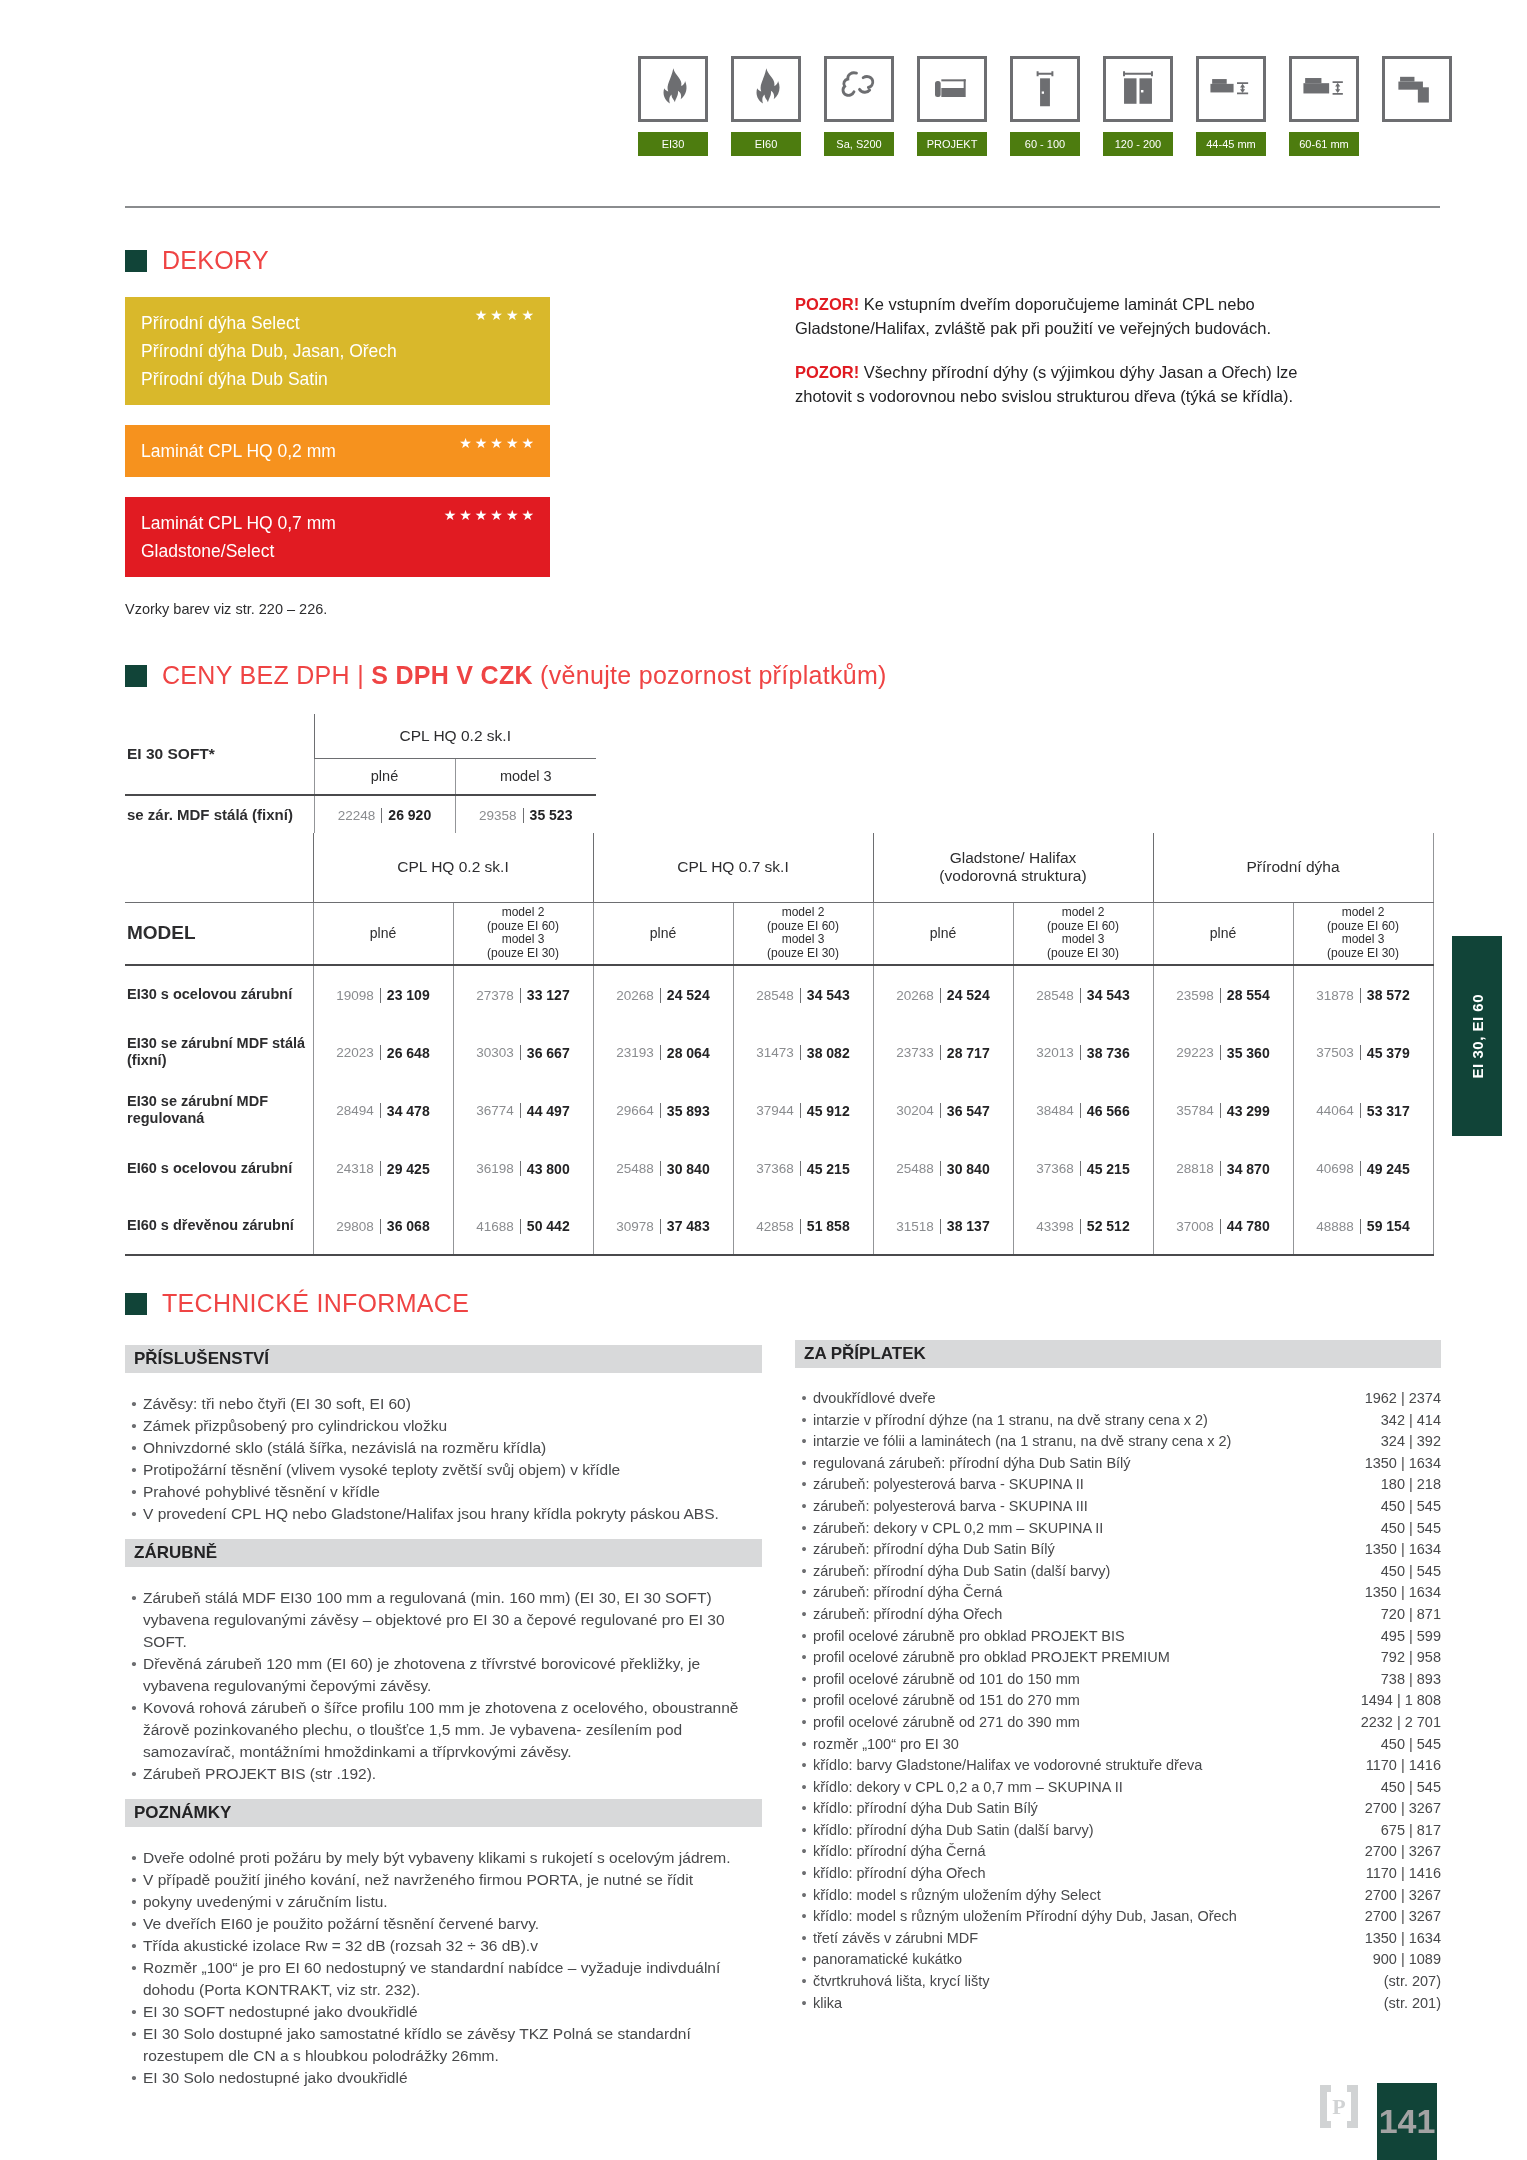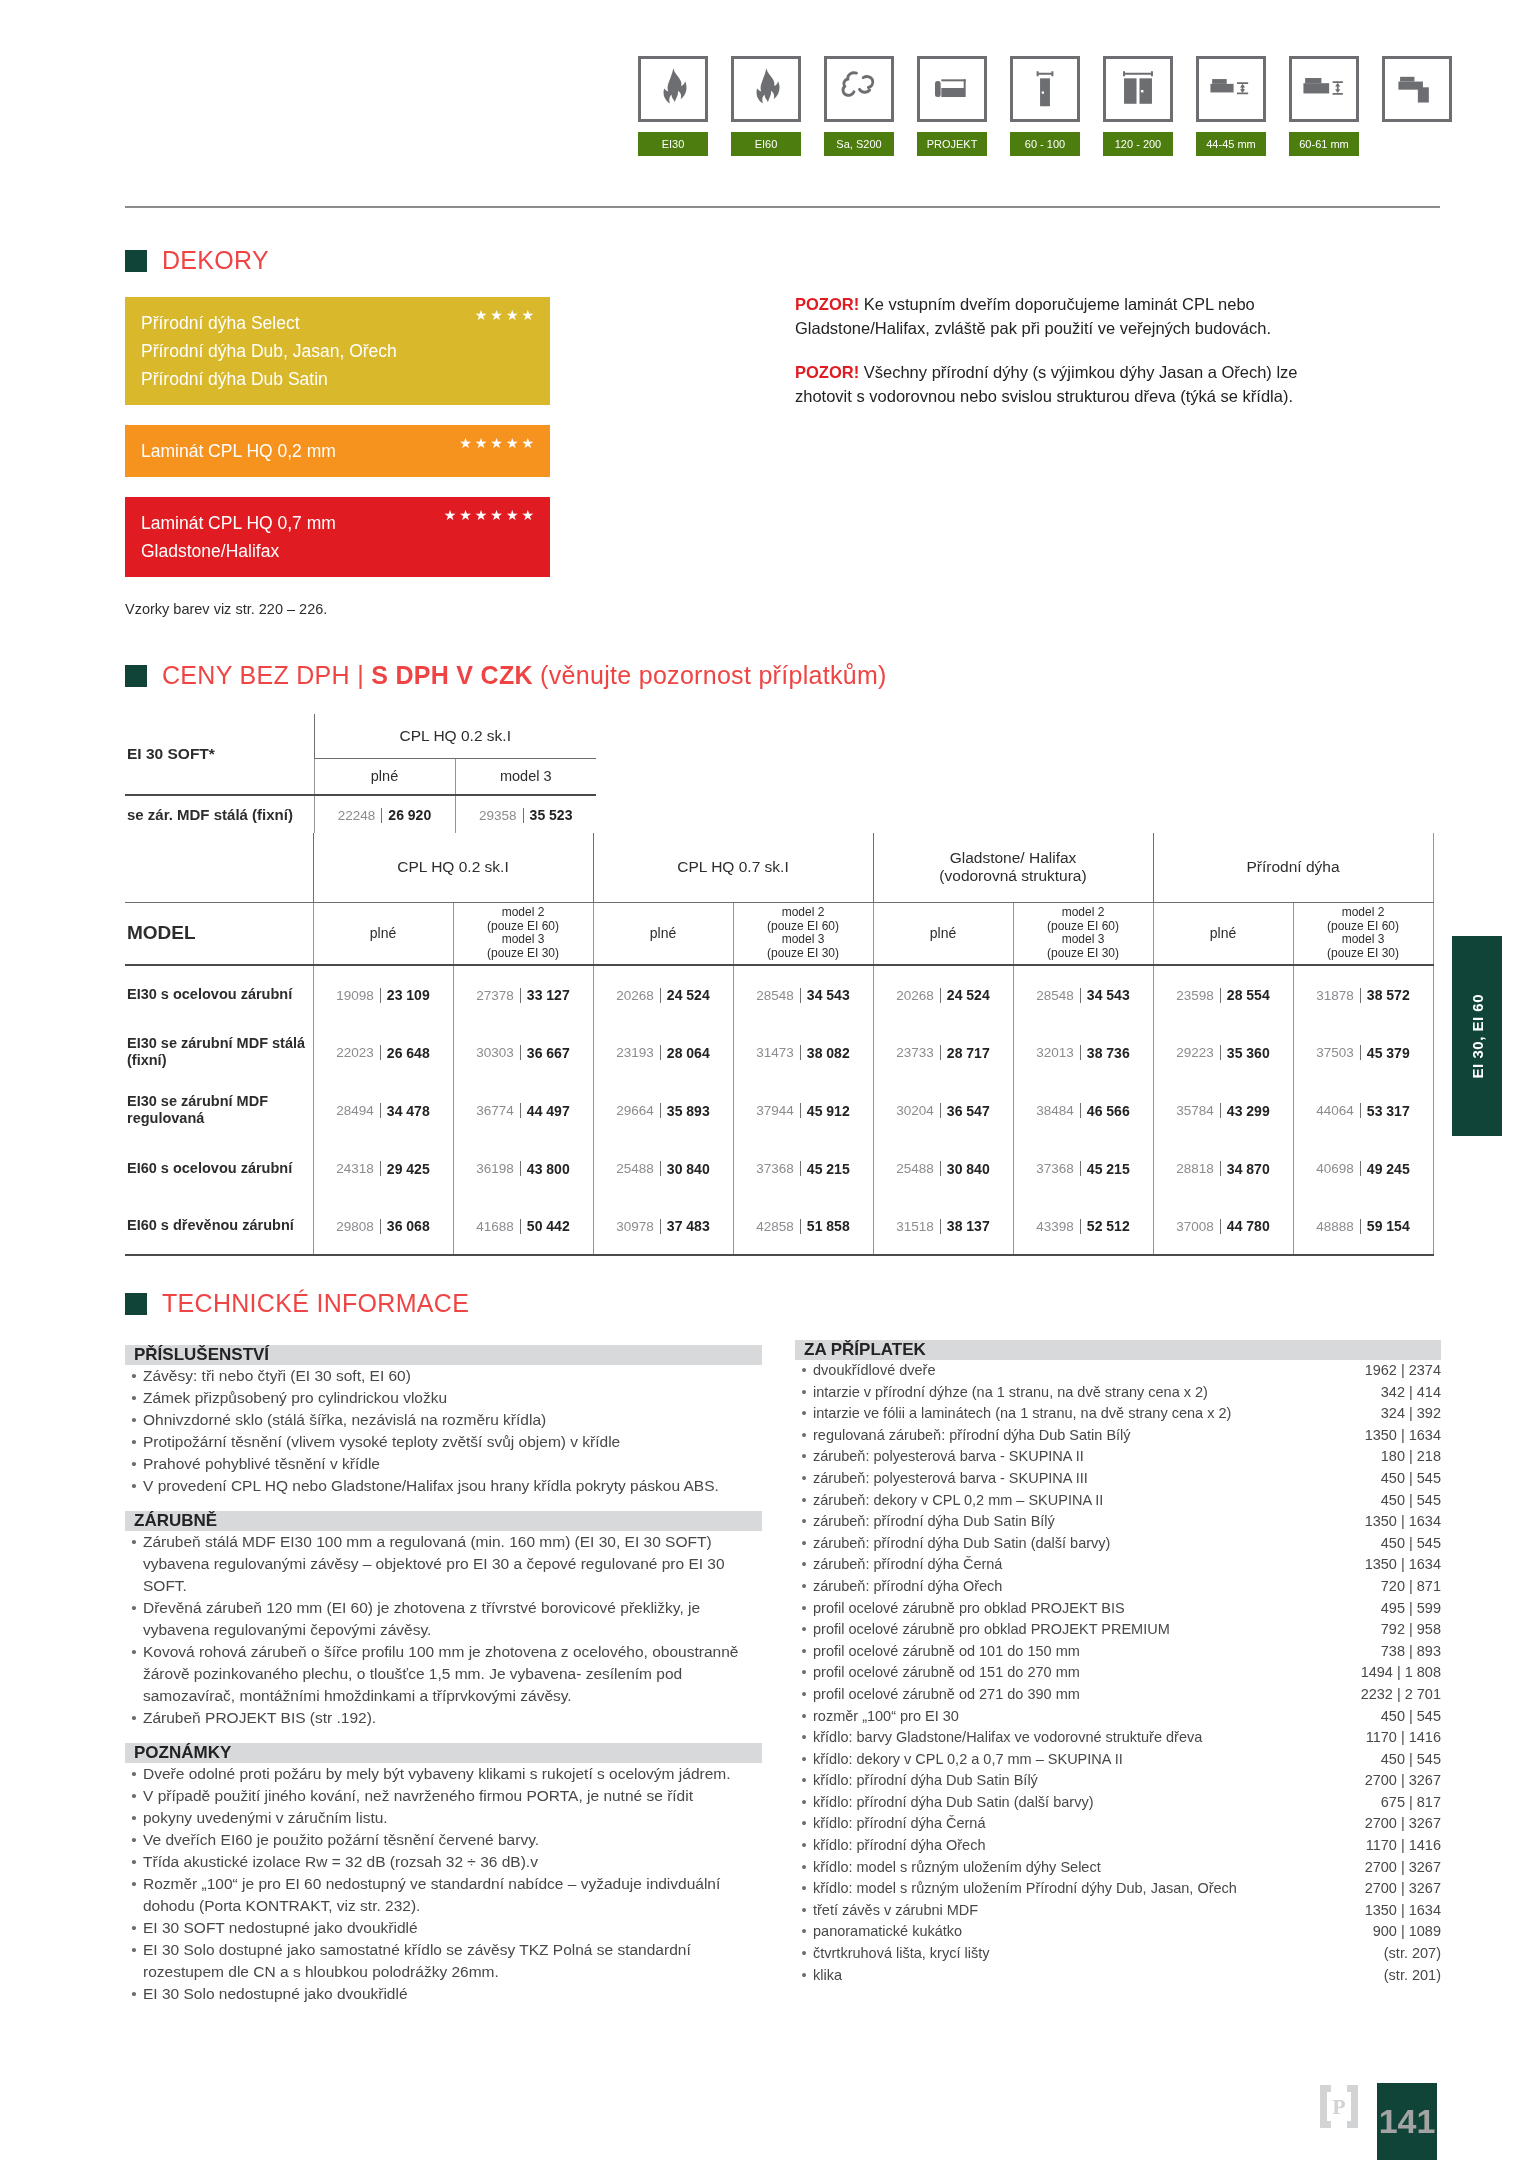--- a/index.html
+++ b/index.html
@@ -67,22 +67,22 @@
 
   
   .side-tab{position:absolute;left:1452px;top:936px;width:50px;height:200px;background:#114438;
             display:flex;align-items:center;justify-content:center;}
   .side-tab span{writing-mode:vertical-rl;transform:rotate(180deg);color:#fff;font-weight:bold;
                  font-size:15px;letter-spacing:.5px;white-space:nowrap;}
 
   
   .tech-left{position:absolute;left:125px;top:1345px;width:637px;}
   .tech-right{position:absolute;left:795px;top:1340px;width:646px;}
-  .col-head{height:20px;background:#d8d9da;display:flex;align-items:center;padding-left:9px;
-            font-weight:bold;font-size:17px;color:#232325;margin-bottom:0;}
+  .col-head{height:28px;background:#d8d9da;display:flex;align-items:center;padding-left:9px;
+            font-weight:bold;font-size:17px;color:#232325;margin-bottom:20px;}
   .bullets{margin-bottom:14px;}
   .bullet{display:flex;font-size:15.5px;line-height:22px;color:#47484a;}
   .dot{flex:none;width:18px;text-align:center;color:#6d6e71;}
   .btxt{flex:1;}
   .sur{display:flex;font-size:14.5px;line-height:21.6px;color:#47484a;}
   .sur .lbl{flex:1;}
   .sur .price{flex:none;margin-left:8px;white-space:nowrap;}
 
   
   .plogo{position:absolute;left:1318px;top:2083px;width:42px;height:47px;}
@@ -217,21 +217,21 @@
         <div class="bar-line">Přírodní dýha Dub, Jasan, Ořech</div>
         <div class="bar-line">Přírodní dýha Dub Satin</div>
       </div>
       <div class="bar" style="background: rgb(246, 146, 30);">
         <div class="stars">★★★★★</div>
         <div class="bar-line">Laminát CPL HQ 0,2 mm</div>
       </div>
       <div class="bar" style="background: rgb(225, 27, 34);">
         <div class="stars">★★★★★★</div>
         <div class="bar-line">Laminát CPL HQ 0,7 mm</div>
-        <div class="bar-line">Gladstone/Halifax</div>
+        <div class="bar-line">Gladstone/Select</div>
       </div>
     </div>
   <div class="note">Vzorky barev viz str. 220 – 226.</div>
   <div class="warnings" id="warnings">
       <div class="warning"><span class="pozor">POZOR!</span><span> Ke vstupním dveřím doporučujeme laminát CPL nebo Gladstone/Halifax, zvláště pak při použití ve veřejných budovách.</span></div>
       <div class="warning"><span class="pozor">POZOR!</span><span> Všechny přírodní dýhy (s výjimkou dýhy Jasan a Ořech) lze zhotovit s vodorovnou nebo svislou strukturou dřeva (týká se křídla).</span></div>
     </div>
 
   <div class="sec-head prices-head">
     <span class="sec-square"></span>

